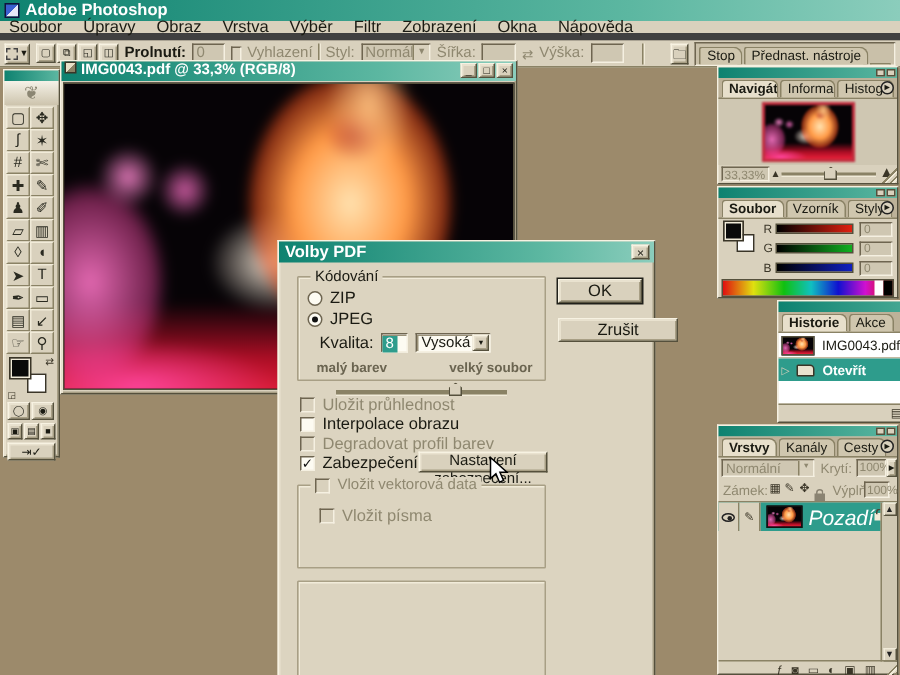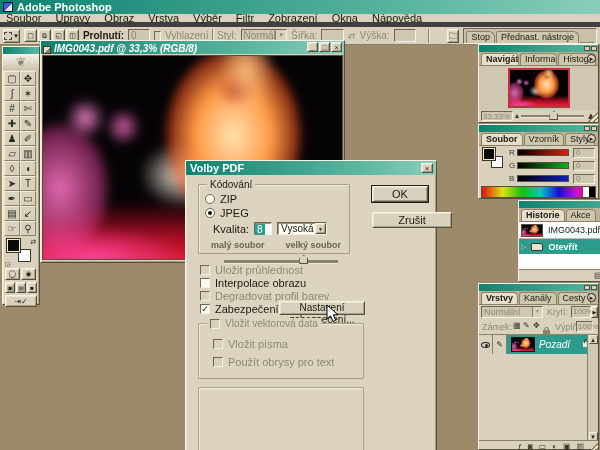--- a/index.html
+++ b/index.html
@@ -163,21 +163,21 @@
       <div class="btn" style="width:10px;height:11px;font-size:6px;text-align:center;line-height:10px;">▣</div>
       <div class="btn" style="width:10px;height:11px;font-size:6px;text-align:center;line-height:10px;">▤</div>
       <div class="btn" style="width:10px;height:11px;font-size:6px;text-align:center;line-height:10px;">■</div>
     </div>
     <div style="display:flex;gap:2px;padding:1px 2px;">
       <div class="btn" style="flex:1;height:12px;font-size:8px;text-align:center;line-height:11px;">⇥✓</div>
     </div>
   </div>
 
   <div class="abs out" style="left:40px;top:40px;width:305px;height:223px;">
-    <div class="tb-gradient" style="height:13px;position:relative;display:flex;align-items:flex-end;padding-left:2px;gap:3px;font-style:italic;">
+    <div class="tb-gradient" style="height:13px;position:relative;display:flex;align-items:flex-start;padding-left:2px;gap:3px;">
       <span style="width:8px;height:8px;background:linear-gradient(135deg,#e8e0c8 55%,#8a8265 55%);border:1px solid #3a3527;"></span>
       <span class="caption" style="font-size:10px;">IMG0043.pdf @ 33,3% (RGB/8)</span>
       <span class="abs" style="right:2px;top:1px;display:flex;gap:1px;">
         <span class="btn" style="width:11px;height:10px;font-size:7px;line-height:9px;text-align:center;">_</span>
         <span class="btn" style="width:11px;height:10px;font-size:7px;line-height:9px;text-align:center;">□</span>
         <span class="btn" style="width:11px;height:10px;font-size:7px;line-height:9px;text-align:center;">×</span>
       </span>
     </div>
     <div style="position:relative;height:205px;margin:1px;overflow:hidden;border:1px solid #55503c;background:#060306;">
       <div class="photoimg blur-lg abs" style="left:-8px;top:-8px;right:-8px;bottom:-8px;"></div>
@@ -312,21 +312,21 @@
       <span class="abs dim" style="left:76px;top:2px;font-size:9px;">Výplň:</span>
       <div class="sunkflat dim abs" style="left:97px;top:1px;width:17px;height:11px;font-size:8px;line-height:9px;padding-left:1px;">100%</div>
     </div>
     <div style="position:relative;height:106px;background:#d9d1bd;border-top:1px solid #8a8265;">
       <div class="row" style="height:19px;background:#2e9c8c;color:#fff;gap:0;">
         <span style="width:14px;height:19px;background:#d9d1bd;border-right:1px solid #8a8265;display:flex;align-items:center;justify-content:center;">
             <span class="eye"></span>
           </span>
         <span style="width:14px;height:19px;background:#d9d1bd;border-right:1px solid #8a8265;display:flex;align-items:center;justify-content:center;font-size:8px;color:#3a3527;">✎</span>
         <div class="photoimg" style="width:24px;height:15px;margin:0 4px;border:1px solid #111;"></div>
-        <span style="font-size:10px;font-style:italic;">Pozadí</span>
+        <span style="font-size:14px;font-style:italic;">Pozadí</span>
         <span class="lockicon" style="margin-left:auto;margin-right:8px;background:#f1ebd9;"></span>
       </div>
       <div class="scroll abs" style="right:0;top:0;width:11px;height:106px;">
         <span class="ar">▲</span>
         <span class="ar">▼</span>
       </div>
     </div>
     <div style="height:13px;border-top:1px solid #8a8265;display:flex;align-items:center;justify-content:flex-end;gap:6px;padding-right:14px;position:relative;">
       <span class="mini" style="font-style:italic;">ƒ</span>
       <span class="mini">◙</span>
@@ -337,21 +337,21 @@
       <div class="grip"></div>
     </div>
   </div>
 
   <div class="abs out" style="left:185px;top:160px;width:252px;height:300px;background:#dcd4c0;">
     <div class="tb-gradient" style="height:14px;position:relative;display:flex;align-items:center;padding-left:4px;">
       <span class="caption" style="font-size:11px;">Volby PDF</span>
       <span class="btn abs" style="right:3px;top:2px;width:12px;height:10px;font-size:8px;line-height:9px;text-align:center;">×</span>
     </div>
 
-    <div class="grp abs" style="left:12px;top:23px;width:152px;height:70px;">
+    <div class="grp abs" style="left:12px;top:23px;width:166px;height:70px;">
       <span class="grp-legend">Kódování</span>
       <div class="row abs" style="left:6px;top:8px;">
         <span class="radio"></span>
         <span>ZIP</span>
       </div>
       <div class="row abs" style="left:6px;top:22px;">
         <span class="radio">
             <span class="dot"></span>
           </span>
         <span>JPEG</span>
@@ -359,21 +359,21 @@
       <div class="row abs" style="left:14px;top:37px;">
         <span>Kvalita:</span>
         <div class="sunk" style="width:18px;height:13px;">
           <span style="display:inline-block;background:#2e9c8c;color:#fff;padding:0 2px;font-size:10px;line-height:11px;">8</span>
         </div>
         <div class="sunk" style="width:50px;height:13px;position:relative;font-size:10px;line-height:11px;padding-left:3px;background:#fdfbf2;">
           <span>Vysoká</span>
           <span class="abs btn" style="right:0;top:0;width:11px;height:11px;font-size:5px;text-align:center;line-height:10px;">▼</span>
         </div>
       </div>
-      <span class="abs" style="left:12px;top:55px;font-size:9px;font-weight:bold;color:#6a6450;">malý soubor</span>
+      <span class="abs" style="left:12px;top:55px;font-size:9px;font-weight:bold;color:#6a6450;">malý barev</span>
       <span class="abs" style="right:8px;top:55px;font-size:9px;font-weight:bold;color:#6a6450;">velký soubor</span>
     </div>
     <div class="abs" style="left:38px;top:99px;width:114px;height:3px;background:#8a8265;box-shadow:0 1px 0 #f1ebd9;">
       <div class="thumb" style="position:absolute;left:66%;top:-5px;"></div>
     </div>
 
     <div class="btn abs" style="left:186px;top:25px;width:56px;height:16px;text-align:center;line-height:14px;outline:1px solid #20201a;">OK</div>
     <div class="btn abs" style="left:186px;top:51px;width:80px;height:16px;text-align:center;line-height:14px;">Zrušit</div>
 
     <div class="row abs" style="left:14px;top:103px;">
@@ -396,24 +396,20 @@
 
     <div class="grp abs" style="left:12px;top:162px;width:166px;height:56px;">
       <div class="row grp-legend" style="display:inline-flex;">
         <span class="cb dis"></span>
         <span class="dim">Vložit vektorová data</span>
       </div>
       <div class="row abs" style="left:14px;top:14px;">
         <span class="cb dis"></span>
         <span class="dim">Vložit písma</span>
       </div>
-      <div class="row abs" style="left:14px;top:32px;">
-        <span class="cb dis"></span>
-        <span class="dim">Použít obrysy pro text</span>
-      </div>
     </div>
 
     <div class="grp abs" style="left:12px;top:226px;width:166px;height:70px;"></div>
   </div>
 
   <svg class="abs" style="left:326px;top:304px;" width="13" height="19" viewBox="0 0 13 19">
     <polygon points="1,1 1,15 4.6,11.8 7,17.5 9.7,16.3 7.3,10.8 12,10.8" fill="#fff" stroke="#000" stroke-width="1"></polygon>
   </svg>
 
 </div>

